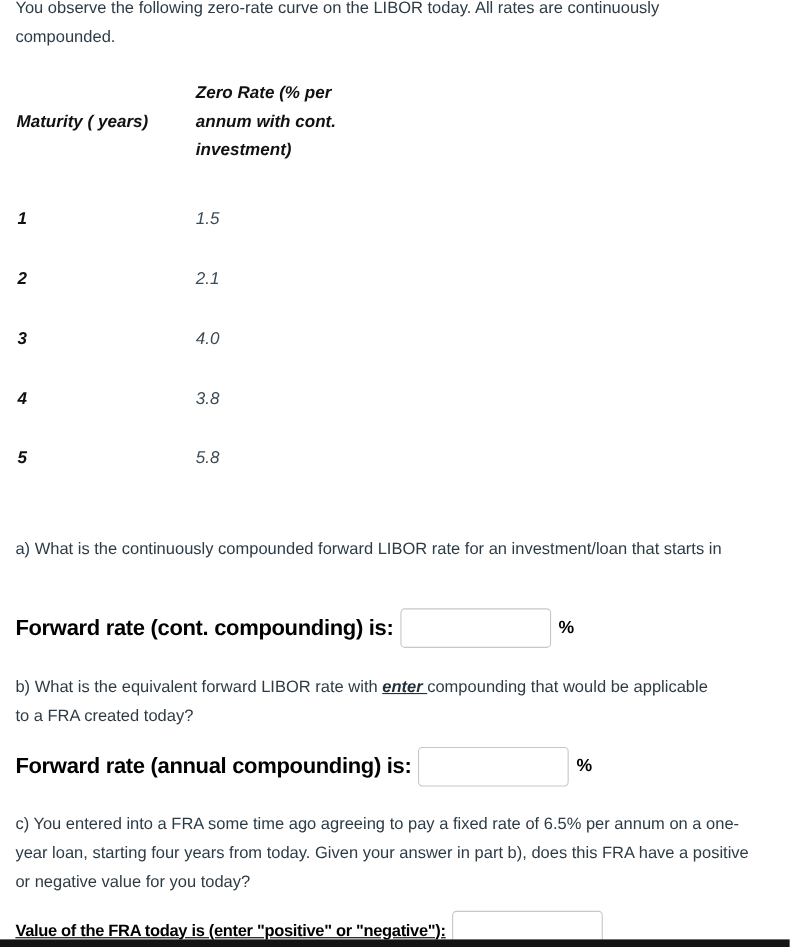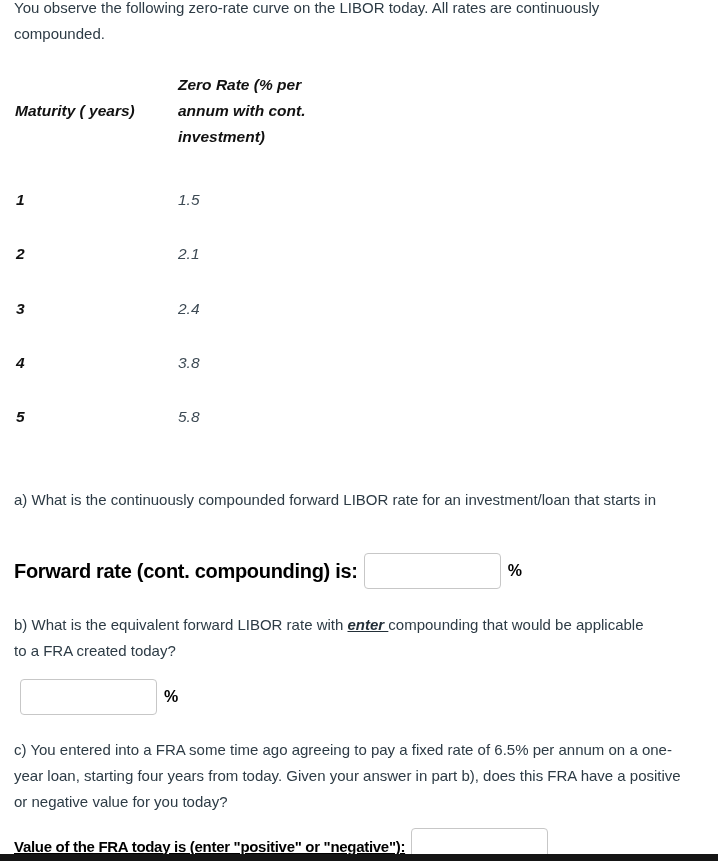--- a/index.html
+++ b/index.html
@@ -92,21 +92,21 @@
     <div class="t-row" style="top:187px;">
       <span class="t-maturity">1</span>
       <span class="t-rate">1.5</span>
     </div>
     <div class="t-row" style="top:241px;">
       <span class="t-maturity">2</span>
       <span class="t-rate">2.1</span>
     </div>
     <div class="t-row" style="top:296px;">
       <span class="t-maturity">3</span>
-      <span class="t-rate">2.4</span>
+      <span class="t-rate">4.0</span>
     </div>
     <div class="t-row" style="top:350px;">
       <span class="t-maturity">4</span>
       <span class="t-rate">3.8</span>
     </div>
     <div class="t-row" style="top:404px;">
       <span class="t-maturity">5</span>
       <span class="t-rate">5.8</span>
     </div>
   </div>
@@ -120,20 +120,21 @@
     <input class="answer-input" type="text" value="" style="">
     <span class="unit">%</span>
   </div>
 
   <div class="para" style="top:612px;">
     <div class="line"><span>b) What is the equivalent forward LIBOR rate with </span><span class="em-word">enter </span><span>compounding that would be applicable</span></div>
     <div class="line">to a FRA created today?</div>
   </div>
 
   <div class="answer-row" style="top:679px;">
+    <span class="answer-label">Forward rate (annual compounding) is:</span>
     <input class="answer-input" type="text" value="" style="">
     <span class="unit">%</span>
   </div>
 
   <div class="para" style="top:737px;">
     <div class="line">c) You entered into a FRA some time ago agreeing to pay a fixed rate of 6.5% per annum on a one-</div>
     <div class="line">year loan, starting four years from today. Given your answer in part b), does this FRA have a positive</div>
     <div class="line">or negative value for you today?</div>
   </div>
 

